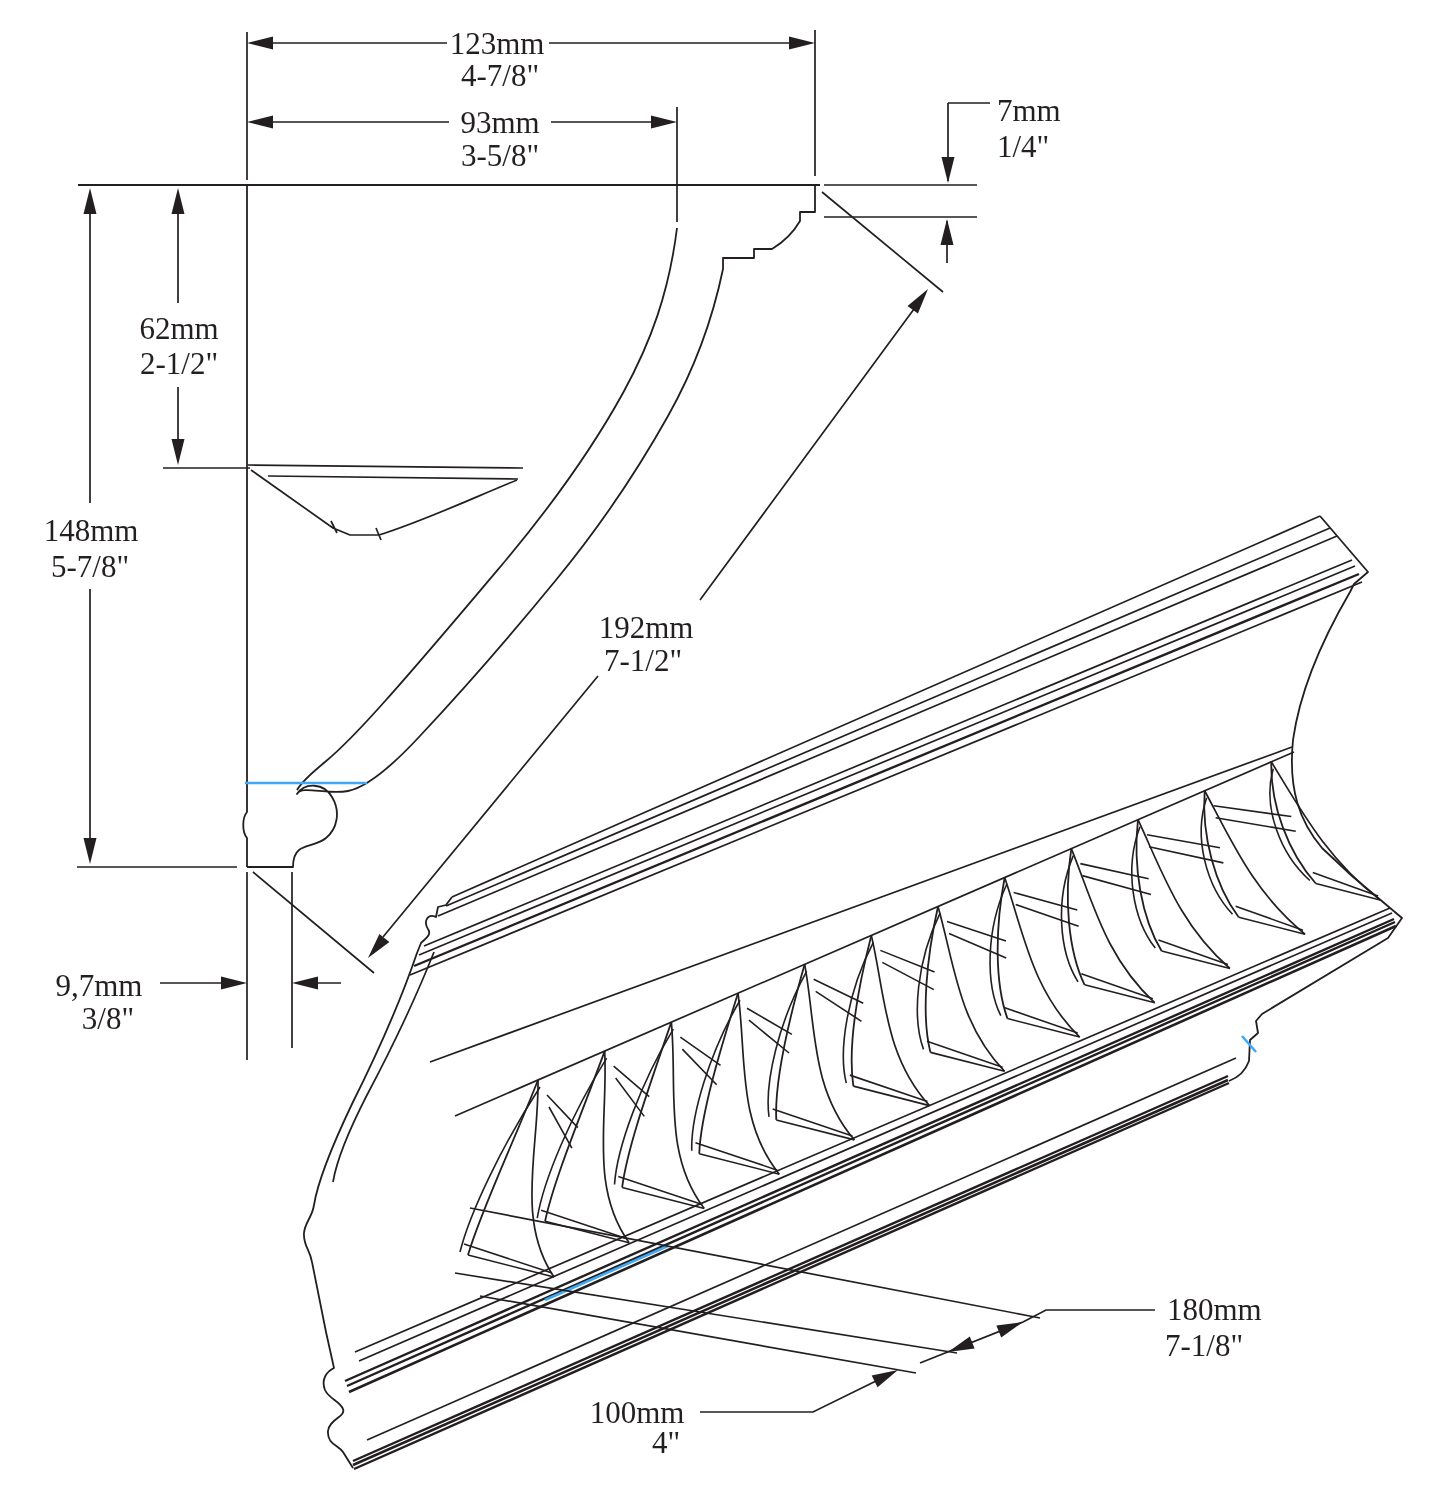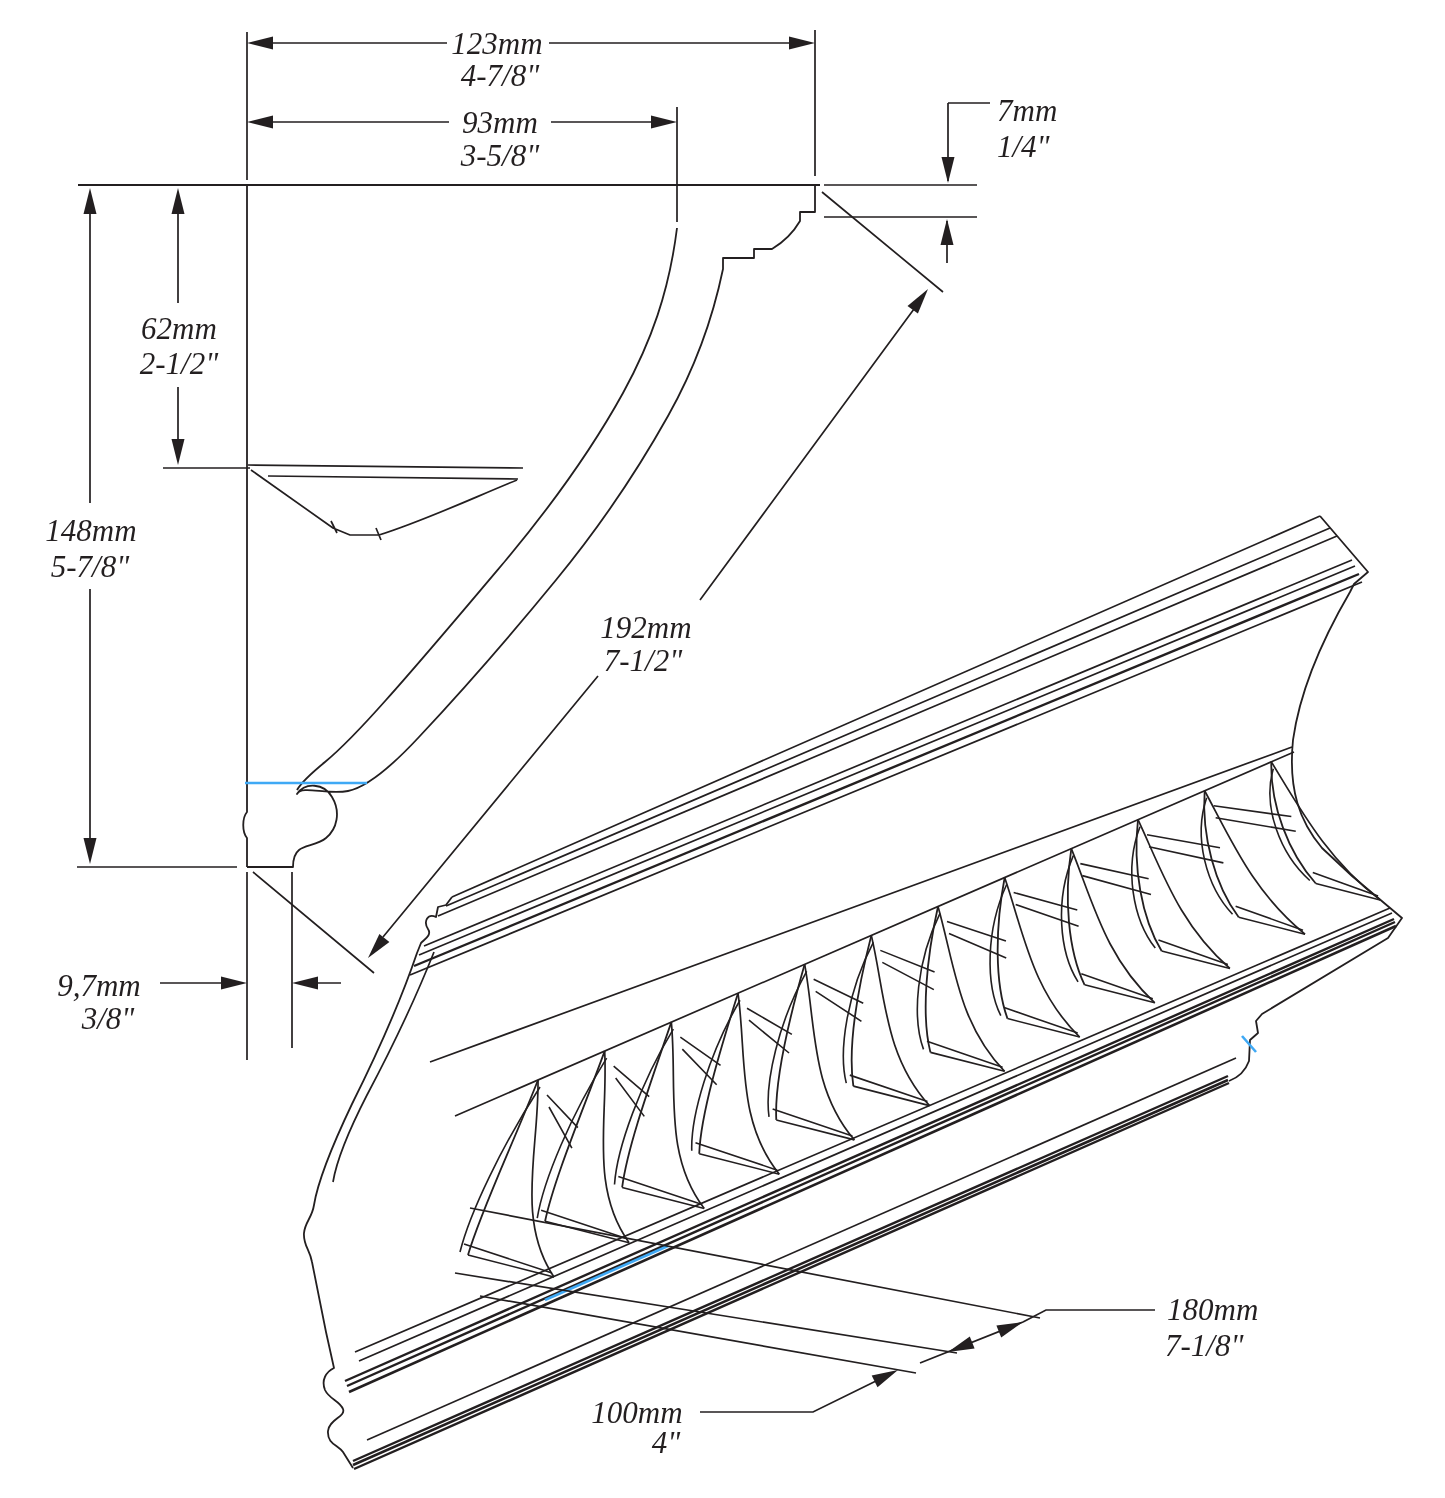--- a/index.html
+++ b/index.html
@@ -1,16 +1,16 @@
 <!DOCTYPE html>
 <html><head>
 <meta charset="utf-8">
 <style>
   html,body{margin:0;padding:0;background:#ffffff;}
-  .stage{width:1244px;height:1498px;position:relative;background:#fff;font-style:italic;}
+  .stage{width:1244px;height:1498px;position:relative;background:#fff;}
   svg{display:block;}
   text{font-family:"Liberation Serif","DejaVu Serif",serif;fill:#231f20;font-size:31px;}
   .ln{fill:none;stroke:#231f20;stroke-width:1.8;stroke-linecap:butt;stroke-linejoin:round;}
   .ln17{fill:none;stroke:#231f20;stroke-width:1.7;stroke-linejoin:round;}
   .ln24{fill:none;stroke:#231f20;stroke-width:2.4;stroke-linejoin:round;}
   .ln26{fill:none;stroke:#231f20;stroke-width:2.6;stroke-linejoin:round;}
   .dim{fill:none;stroke:#231f20;stroke-width:1.7;}
   .arr{fill:#231f20;stroke:none;}
   .cyan{fill:none;stroke:#3fa9f5;stroke-width:2.6;}
 </style>

